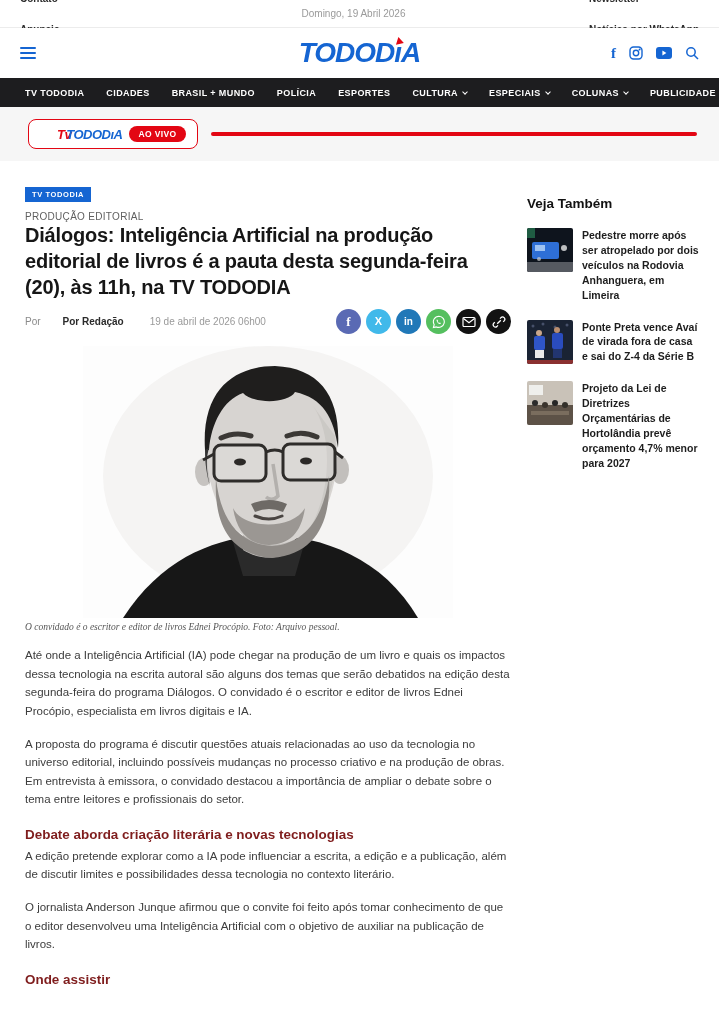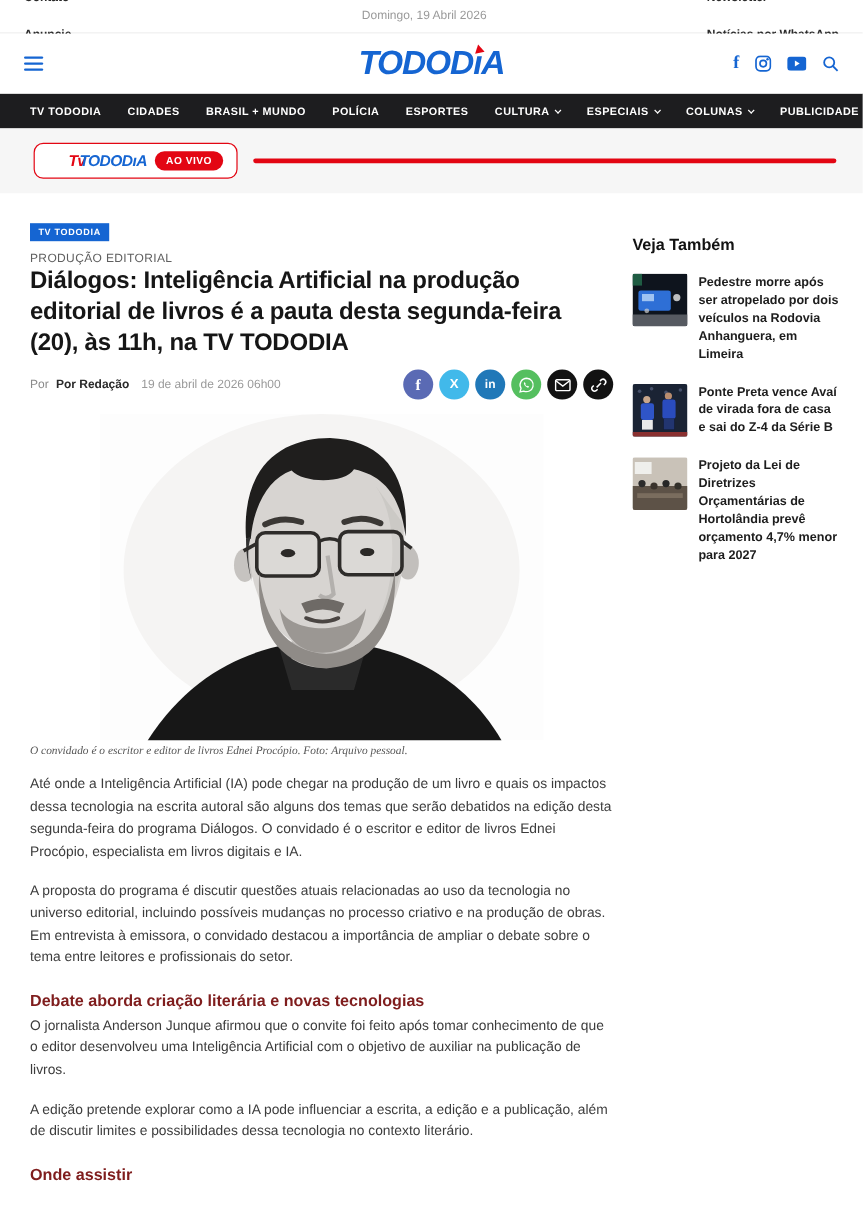--- a/index.html
+++ b/index.html
@@ -66,21 +66,21 @@
 
   .cat-badge {
     display:inline-block; background:var(--c-brand_blue,#1565d2); color:#fff;
     font-size:7.5px; font-weight:bold; letter-spacing:.6px; padding:3px 7px; cursor:pointer;
   }
   .kicker { margin-top:9px; font-size:10px; color:#5f5f5f; letter-spacing:.3px; }
   .headline { margin-top:0; font-size:20px; line-height:1.3; font-weight:bold; color:#161616; letter-spacing:-.2px; }
   .subtitle { margin-top:7px; font-size:13.5px; line-height:1.35; color:#474747; }
 
   .byline-row { margin-top:9px; display:flex; align-items:center; justify-content:space-between; }
-  .byline { font-size:10px; color:#8a8a8a; display:flex; align-items:flex-start; gap:6px; }
+  .byline { font-size:10px; color:#8a8a8a; display:flex; align-items:flex-start; gap:22px; }
   .byline .author { color:#2b2b2b; font-weight:bold; }
   .byline .bdate { color:#9a9a9a; margin-left:4px; }
   .share-row { display:flex; gap:5px; }
   .share {
     width:25px; height:25px; border-radius:50%; border:none; cursor:pointer;
     display:flex; align-items:center; justify-content:center; color:#fff; padding:0;
   }
   .share .glyph { color:#fff; font-weight:bold; font-size:11px; line-height:1; }
   .share.fb { background:var(--c-facebook,#5a6ab4); }
   .share.fb .glyph { font-family:"Liberation Serif",serif; font-size:13px; }
@@ -282,22 +282,22 @@
         <path d="M168,158 q18,-8 36,0 l-4,8 q-14,-6 -28,0 Z" fill="#6e6a66"></path>
         <path d="M172,170 q14,6 27,0" stroke="#4a4542" stroke-width="3" fill="none" stroke-linecap="round"></path>
       </svg>
     </div>
     <div class="caption">O convidado é o escritor e editor de livros Ednei Procópio. Foto: Arquivo pessoal.</div>
 
     <div class="body-text">
       <p class="b p">Até onde a Inteligência Artificial (IA) pode chegar na produção de um livro e quais os impactos dessa tecnologia na escrita autoral são alguns dos temas que serão debatidos na edição desta segunda-feira do programa Diálogos. O convidado é o escritor e editor de livros Ednei Procópio, especialista em livros digitais e IA.</p>
       <p class="b p">A proposta do programa é discutir questões atuais relacionadas ao uso da tecnologia no universo editorial, incluindo possíveis mudanças no processo criativo e na produção de obras. Em entrevista à emissora, o convidado destacou a importância de ampliar o debate sobre o tema entre leitores e profissionais do setor.</p>
       <h3 class="b h">Debate aborda criação literária e novas tecnologias</h3>
+      <p class="b p">A edição pretende explorar como a IA pode influenciar a escrita, a edição e a publicação, além de discutir limites e possibilidades dessa tecnologia no contexto literário.</p>
       <p class="b p">O jornalista Anderson Junque afirmou que o convite foi feito após tomar conhecimento de que o editor desenvolveu uma Inteligência Artificial com o objetivo de auxiliar na publicação de livros.</p>
-      <p class="b p">A edição pretende explorar como a IA pode influenciar a escrita, a edição e a publicação, além de discutir limites e possibilidades dessa tecnologia no contexto literário.</p>
       <h3 class="b h">Onde assistir</h3>
 
     </div>
   </main>
 
   <aside class="side-col">
     <div class="side-title">Veja Também</div>
 
     <a class="side-item">
       <span class="thumb">

